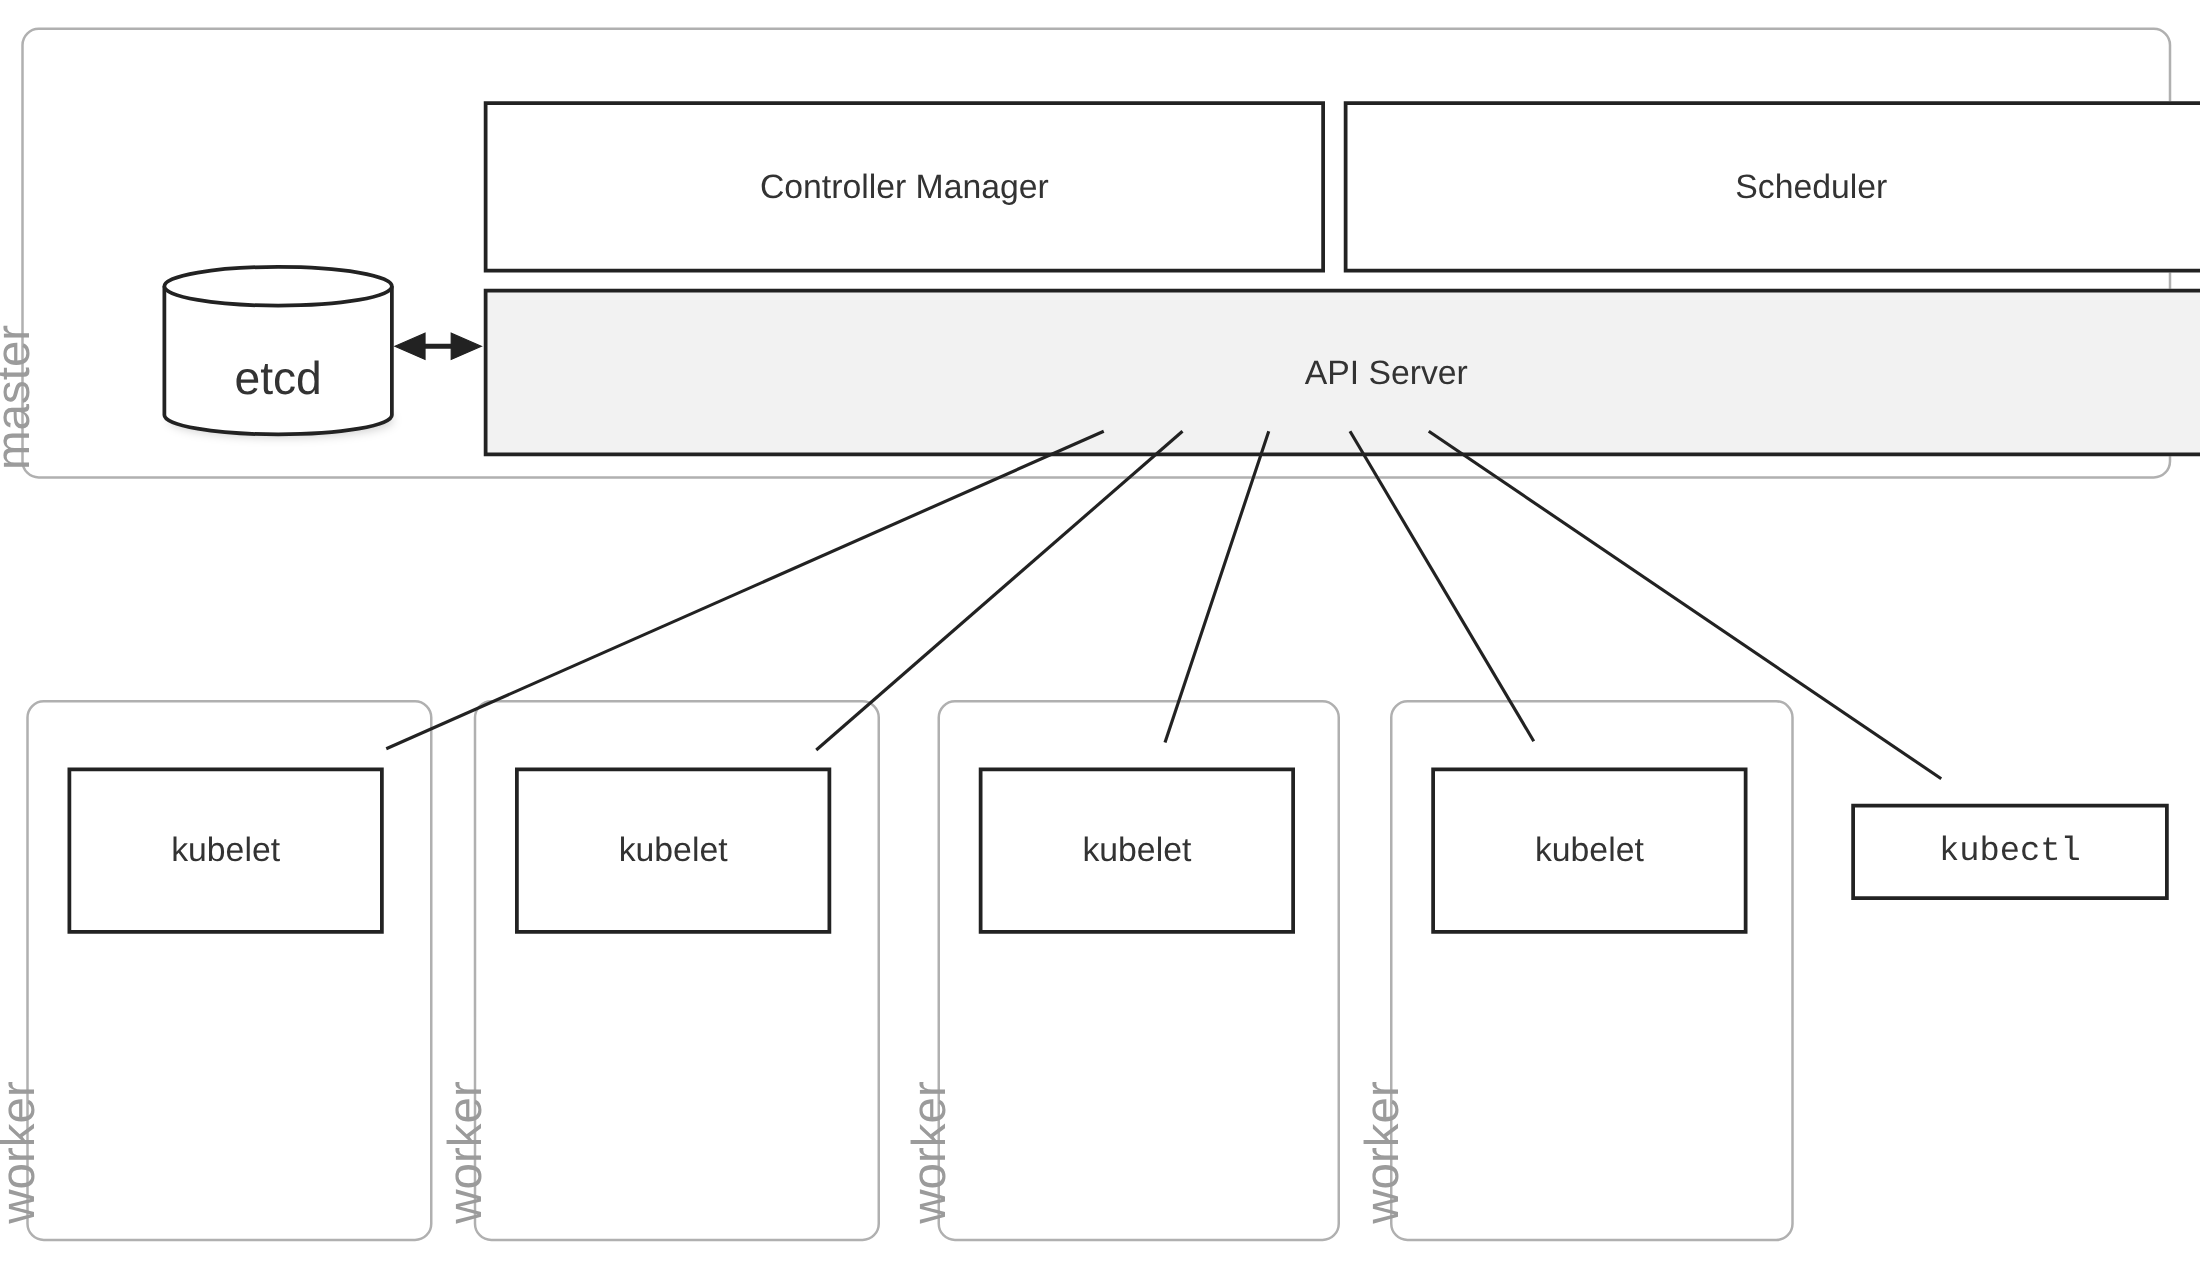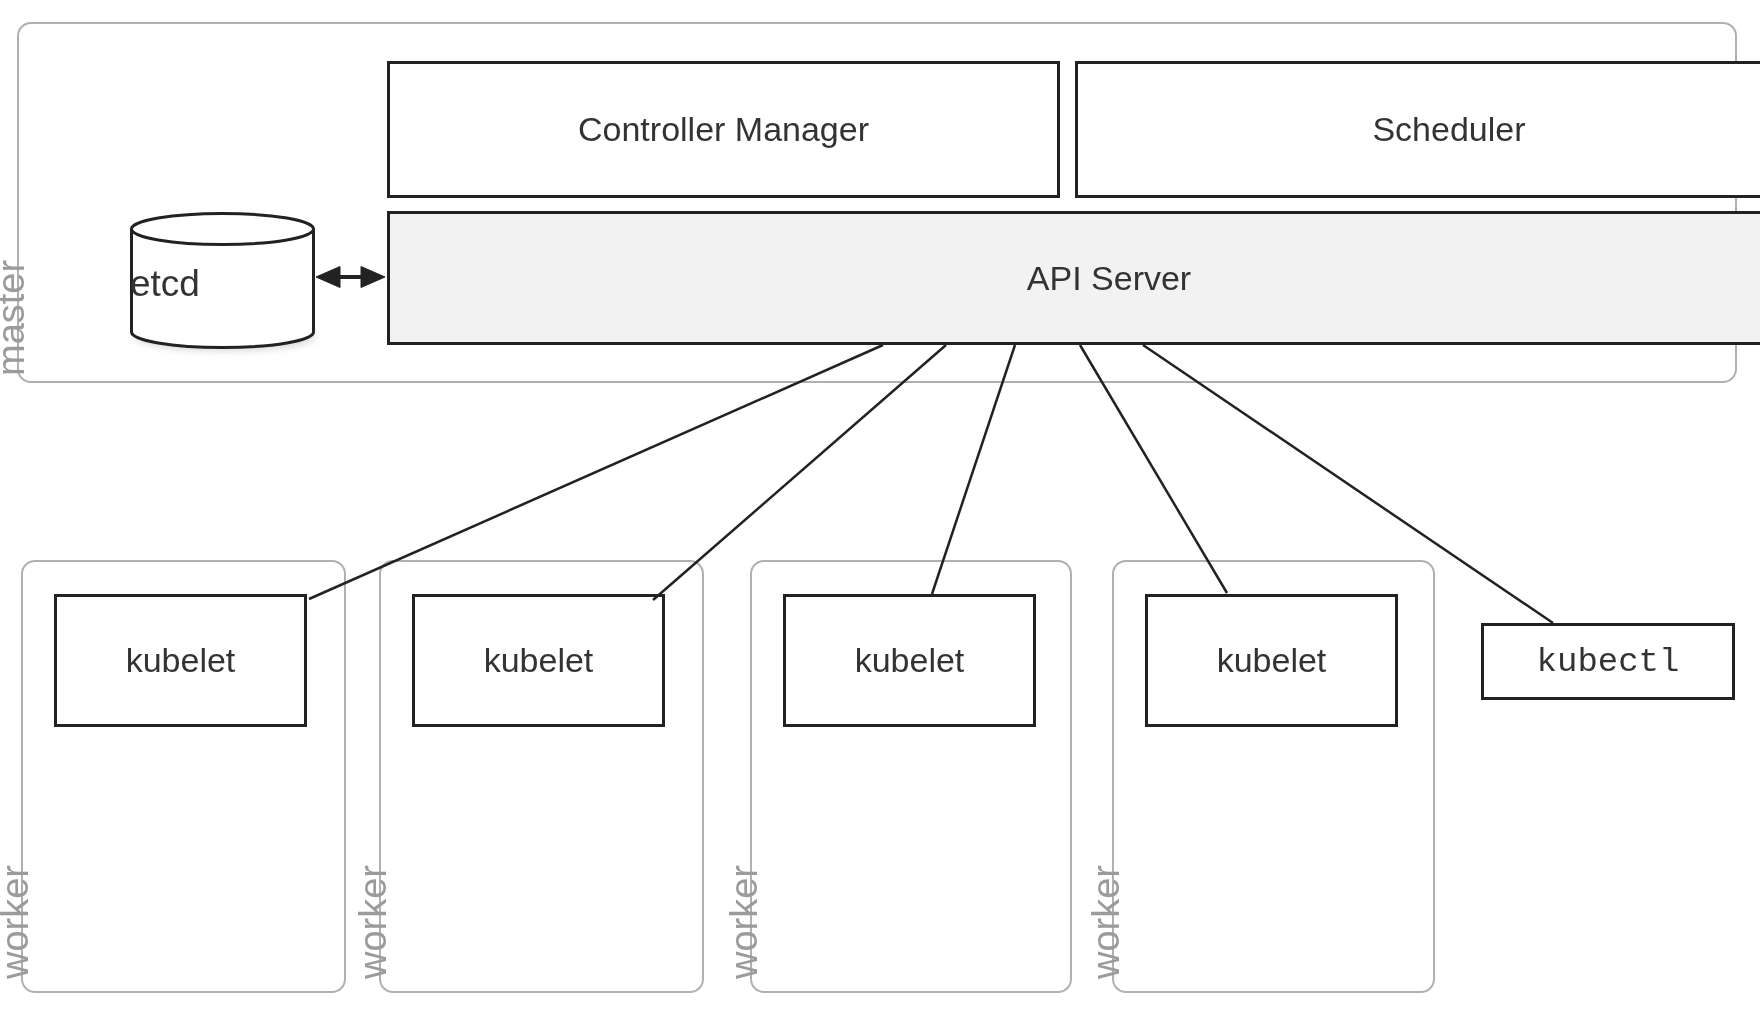--- a/index.html
+++ b/index.html
@@ -20,32 +20,32 @@
   }
   .stage{position:absolute;inset:0;}
   .group{
     position:absolute;background:var(--component-fill);
     border:2px solid var(--group-border);border-radius:14px;
   }
   .comp{
     position:absolute;background:var(--component-fill);
     border:3px solid var(--component-border);
     display:flex;align-items:center;justify-content:center;
-    font-size:34px;color:var(--component-label-text);
+    font-size:27px;color:var(--component-label-text);margin-top:20px;
   }
   .comp.api{background:var(--api-server-fill);}
   .vlabel{
     position:absolute;height:40px;line-height:40px;white-space:nowrap;
     font-size:38px;color:var(--group-label-text);
     transform:rotate(-90deg);transform-origin:left bottom;
   }
   .etcd{position:absolute;left:111px;top:188px;width:185px;height:140px;}
   .etcd svg{position:absolute;inset:0;overflow:visible;}
   .etcd-label{
-    position:absolute;left:0;top:51px;width:100%;
+    position:absolute;left:0;top:70px;width:100%;text-align:center;
     font-size:37px;color:var(--component-label-text);
   }
   .overlay{position:absolute;left:0;top:0;pointer-events:none;z-index:5;}
 </style>
 </head>
 <body>
 
 <div class="stage">
 
   <div class="group" style="left:17px;top:22px;width:1720px;height:361px;">

